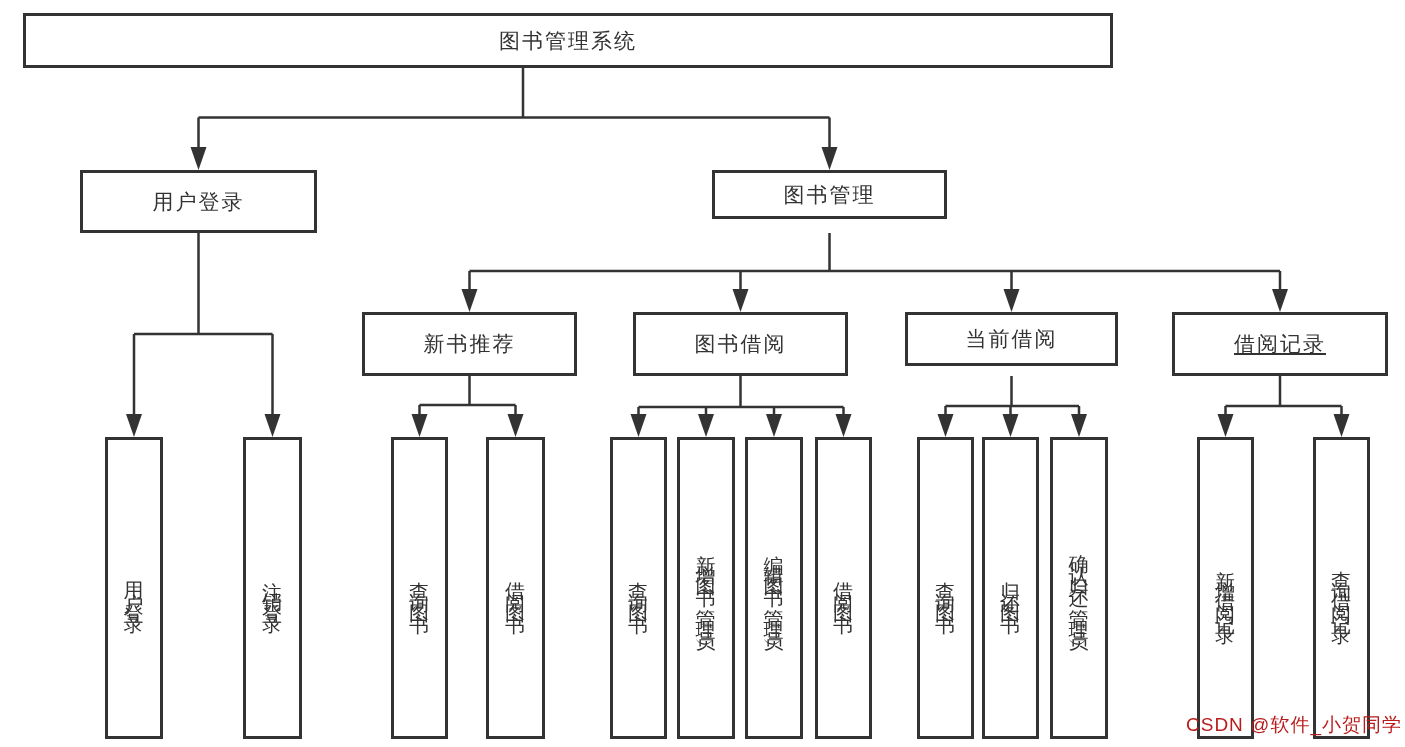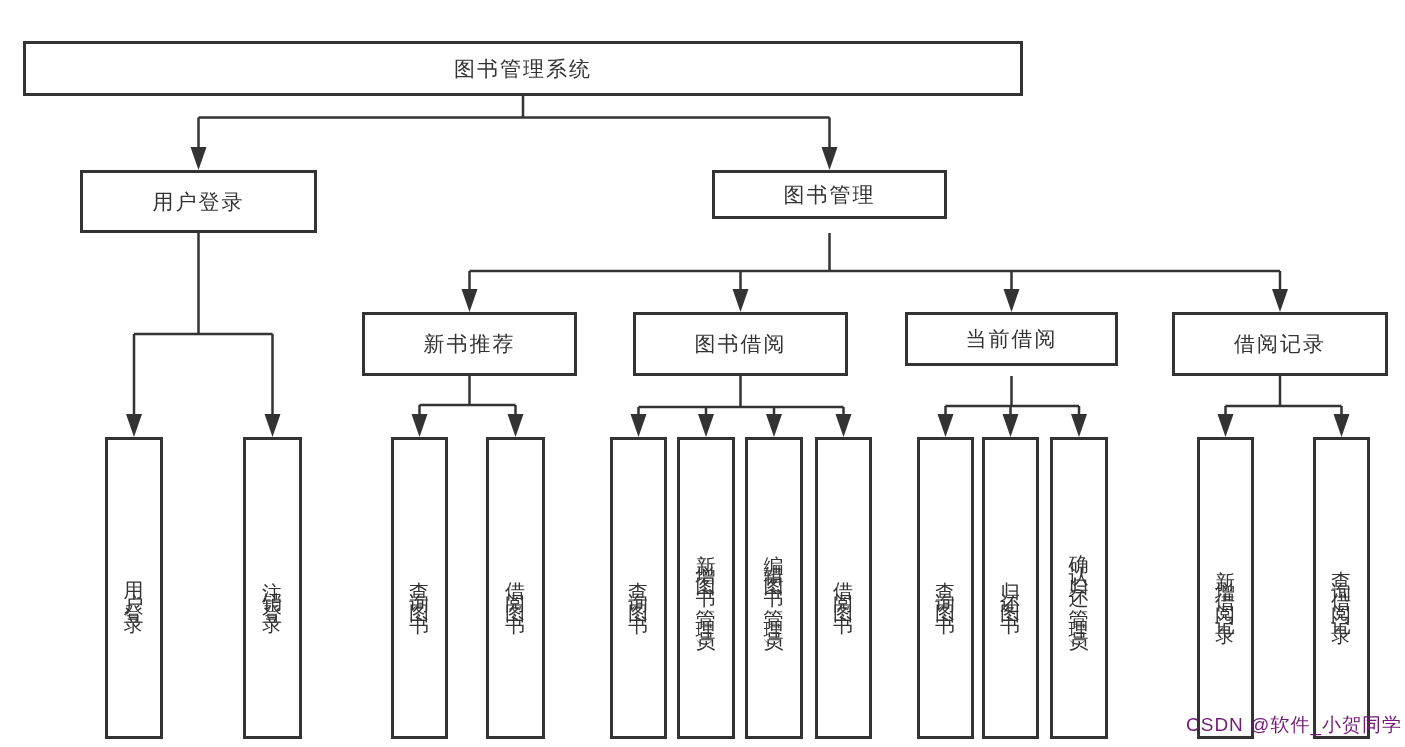--- a/index.html
+++ b/index.html
@@ -43,21 +43,21 @@
     z-index: 2;
     top: 437px;
     height: 302px;
   }
   #watermark {
     position: absolute;
     left: 1186px;
     top: 712px;
     font-size: 19px;
     letter-spacing: 1px;
-    color: #701a75;
+    color: #b91c1c;
     white-space: nowrap;
     z-index: 5;
   }
 </style>
 </head>
 <body>
 
 <div id="canvas">
 
   <svg id="wires" width="1405" height="747" viewBox="0 0 1405 747">
@@ -111,29 +111,29 @@
       <polygon points="766,414 782,414 774,437"></polygon>
       <polygon points="835.5,414 851.5,414 843.5,437"></polygon>
       <polygon points="937.5,414 953.5,414 945.5,437"></polygon>
       <polygon points="1002.5,414 1018.5,414 1010.5,437"></polygon>
       <polygon points="1071,414 1087,414 1079,437"></polygon>
       <polygon points="1217.5,414 1233.5,414 1225.5,437"></polygon>
       <polygon points="1333.5,414 1349.5,414 1341.5,437"></polygon>
     </g>
   </svg>
 
-  <div class="hbox" style="left:23px; top:13px; width:1000px; height:55px;margin-top:28px;">图书管理系统</div>
+  <div class="hbox" style="left:23px; top:13px; width:1090px; height:55px;">图书管理系统</div>
 
   <div class="hbox" style="left:80px; top:170px; width:237px; height:63px;">用户登录</div>
   <div class="hbox" style="left:712px; top:170px; width:235px; height:49px;">图书管理</div>
 
   <div class="hbox" style="left:633px; top:312px; width:215px; height:64px;">图书借阅</div>
   <div class="hbox" style="left:362px; top:312px; width:215px; height:64px;">新书推荐</div>
   <div class="hbox" style="left:905px; top:312px; width:213px; height:54px;">当前借阅</div>
-  <div class="hbox" style="left:1172px; top:312px; width:216px; height:64px;">借阅记录</div>
+  <div class="hbox" style="left:1172px; top:312px; width:216px; height:64px;text-decoration:underline;">借阅记录</div>
 
   <div class="vbox" style="left:105px; width:58px;">用户登录</div>
   <div class="vbox" style="left:243px; width:59px;">注销登录</div>
 
   <div class="vbox" style="left:391px; width:57px;">查询图书</div>
   <div class="vbox" style="left:486px; width:59px;">借阅图书</div>
 
   <div class="vbox" style="left:610px; width:57px;">查询图书</div>
   <div class="vbox" style="left:677px; width:58px;">新增图书（管理员）</div>
   <div class="vbox" style="left:745px; width:58px;">编辑图书（管理员）</div>

